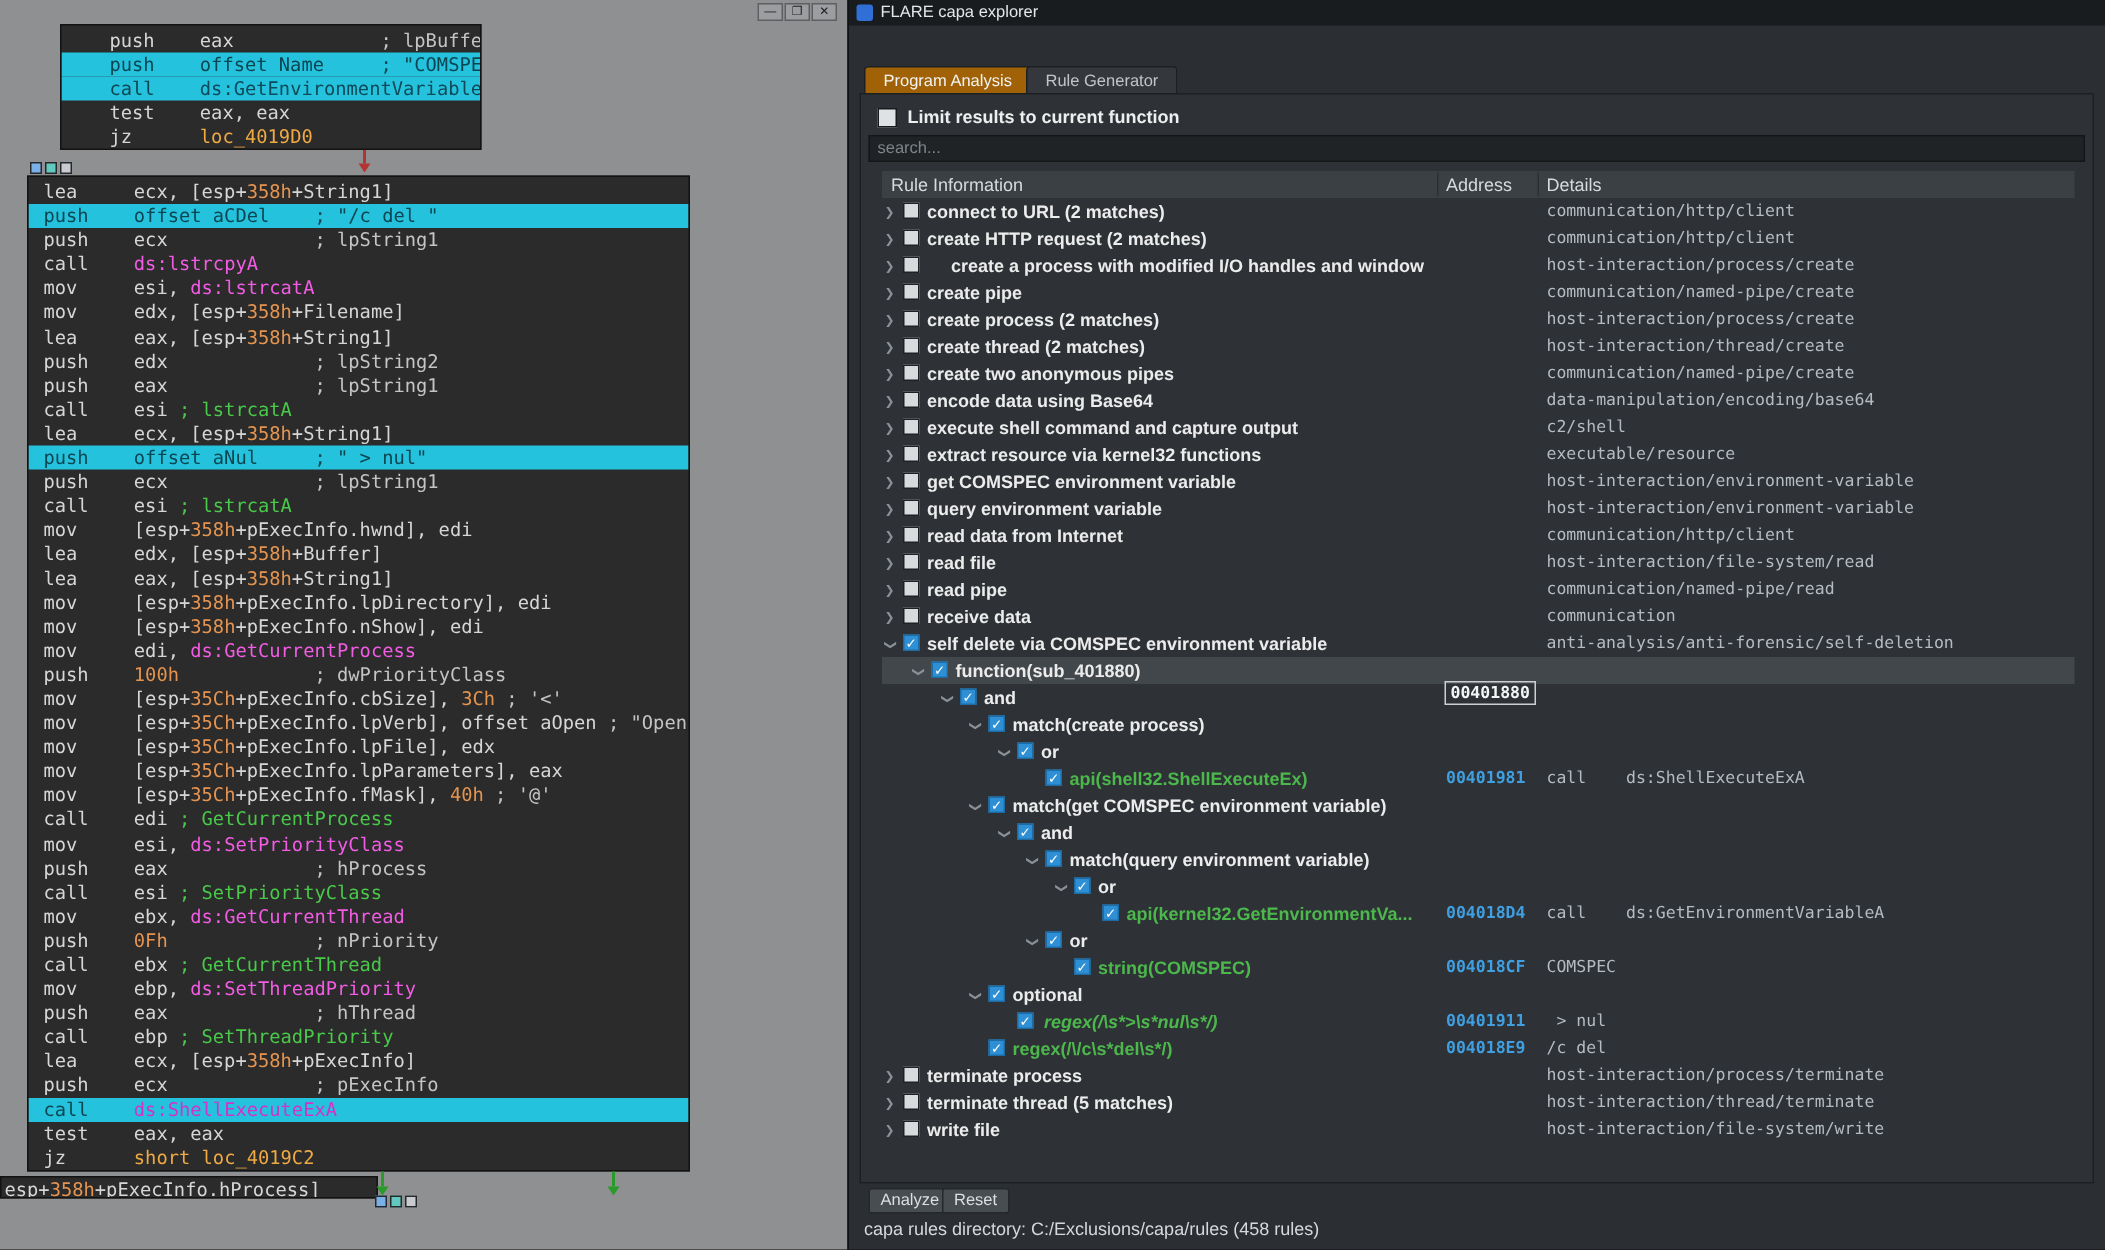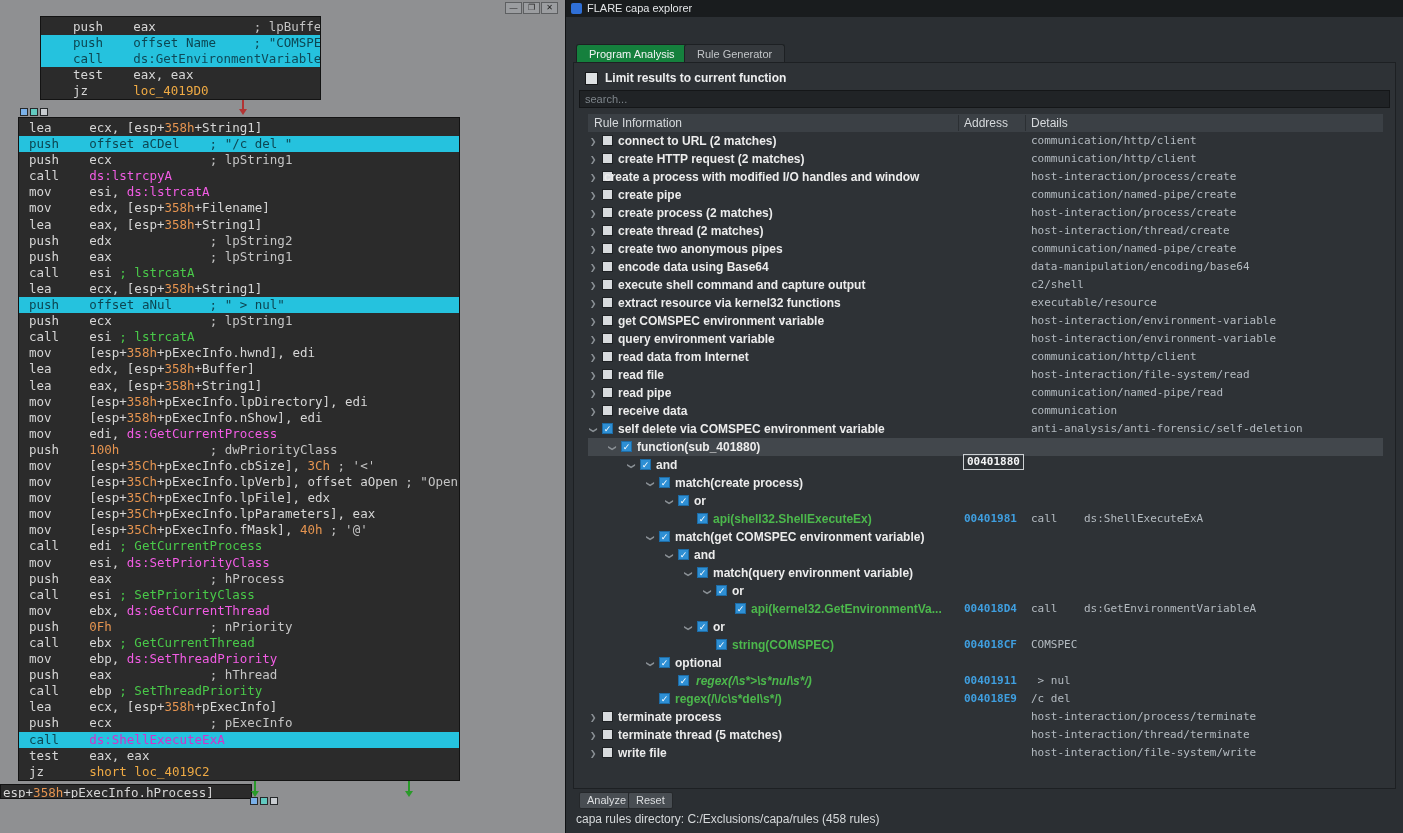--- a/index.html
+++ b/index.html
@@ -30,21 +30,21 @@
 
   
   #capa{position:absolute;left:565px;top:0;width:971px;height:833px;background:#2b2f33;border-left:1px solid #101214}
   #capa-titlebar{position:absolute;left:0;top:0;width:100%;height:17px;background:#191c1e}
   #capa-icon{position:absolute;left:5px;top:3px;width:11px;height:11px;background:#2f6fd6;border-radius:2px}
   #capa-title{position:absolute;left:21px;top:2px;font-size:11px;color:#e4e6e8}
   .cap-btn{position:absolute;top:2px;width:18px;height:13px;background:#54585c;border:1px solid #303336;color:#d2d4d6;font-size:8px;line-height:11px;text-align:center;cursor:default}
   #capa-menubar{position:absolute;left:0;top:17px;width:100%;height:25px;background:#2b2f33}
   #menu-settings{position:absolute;left:8px;top:4px;font-size:12px;color:#dadcde;padding:2px 6px}
   .tab{position:absolute;top:44px;height:19px;font-size:11px;line-height:18px;padding:0 12px;border:1px solid #1d2023;border-bottom:none;border-radius:3px 3px 0 0;color:#c2c5c8;background:#34383c}
-  .tab.active{background:#15803d;color:#f2f3f4}
+  .tab.active{background:#a16207;color:#f2f3f4}
   #tab1{left:10px}
   #tab2{left:118px}
   #capa-frame{position:absolute;left:7px;top:62px;width:823px;height:727px;border:1px solid #1d2023;background:#2e3236}
   #limit-cb{position:absolute;left:19px;top:72px;width:13px;height:13px;background:#dfe2e4;border:1px solid #17191b}
   #limit-label{position:absolute;left:39px;top:71px;font-size:12px;font-weight:bold;color:#edeeef}
   #search{position:absolute;left:13px;top:90px;width:811px;height:18px;background:#202326;border:1px solid #141618;color:#90969c;font-size:11px;padding:0 5px;font-family:"Liberation Sans",sans-serif}
   #search::placeholder{color:#7d848a}
   #thead{position:absolute;left:22px;top:114px;width:795px;height:18px;background:#3b4045;color:#d7dadd;font-size:12px;line-height:18px}
   .th{position:absolute;top:0;font-weight:normal}
   .thsep{position:absolute;top:1px;width:1px;height:16px;background:#2b2f33}
@@ -144,21 +144,21 @@
         </div>
         <div class="tree-row">
           <span class="expander" style="left: 0px;">❯</span>
           <span class="cbox" style="left: 14px;"></span>
           <span class="tlabel" style="left: 30px;">create HTTP request (2 matches)</span>
           <span class="tdetail">communication/http/client</span>
         </div>
         <div class="tree-row">
           <span class="expander" style="left: 0px;">❯</span>
           <span class="cbox" style="left: 14px;"></span>
-          <span class="tlabel" style="left: 16px; text-align: center;">create a process with modified I/O handles and window</span>
+          <span class="tlabel" style="left: 46px; text-align: center;">create a process with modified I/O handles and window</span>
           <span class="tdetail">host-interaction/process/create</span>
         </div>
         <div class="tree-row">
           <span class="expander" style="left: 0px;">❯</span>
           <span class="cbox" style="left: 14px;"></span>
           <span class="tlabel" style="left: 30px;">create pipe</span>
           <span class="tdetail">communication/named-pipe/create</span>
         </div>
         <div class="tree-row">
           <span class="expander" style="left: 0px;">❯</span>

